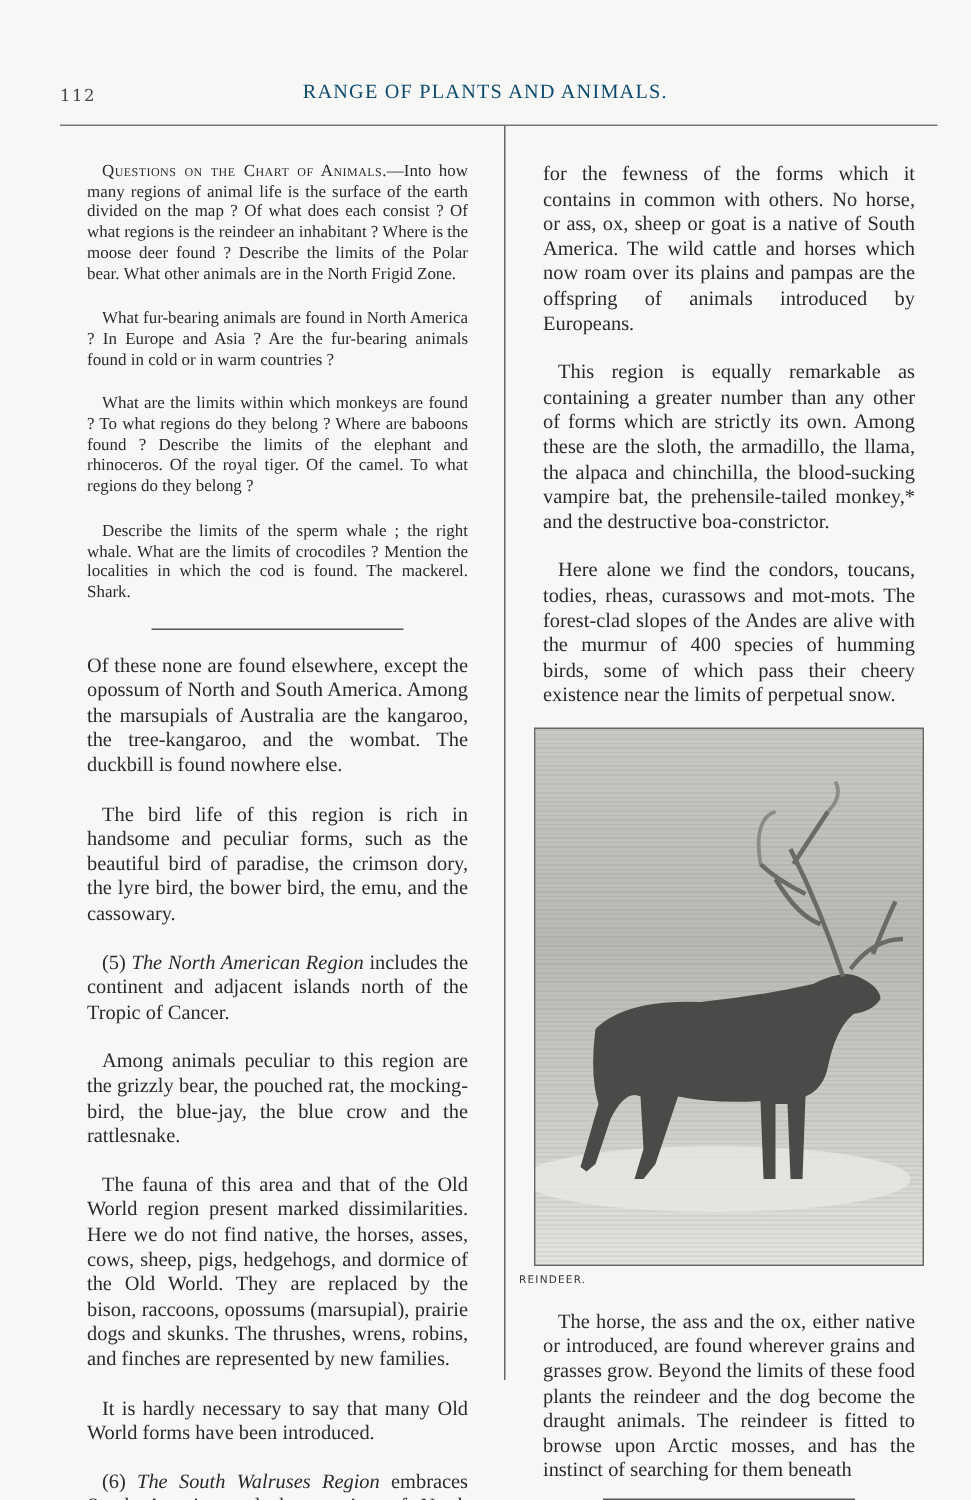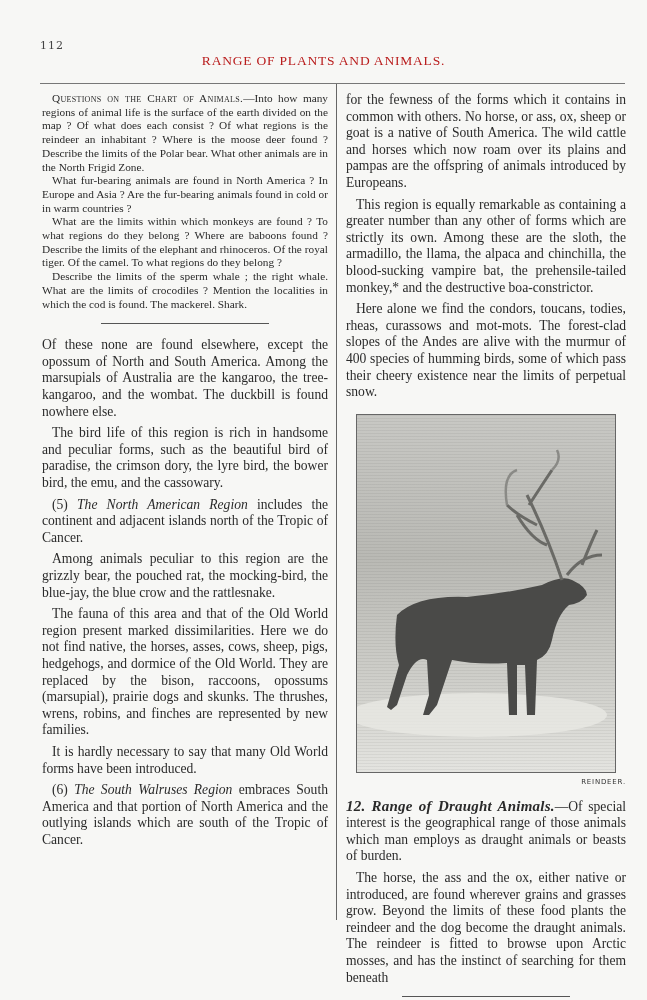--- a/index.html
+++ b/index.html
@@ -4,40 +4,40 @@
 <style>
   html, body { margin: 0; padding: 0; }
   body {
     width: 647px; height: 1000px; overflow: hidden;
     background: #f7f7f5;
     font-family: "DejaVu Serif", "Liberation Serif", serif;
     color: #2a2a2a;
     position: relative;
   }
   .page-num {
-    position: absolute; left: 40px; top: 39px;
+    position: absolute; left: 40px; top: 57px;
     font-size: 11px; letter-spacing: 1px; color: #444;
   }
   .running-head {
     position: absolute; left: 0; width: 647px; top: 53px;
-    text-align: center; font-size: 13.5px; letter-spacing: 0.8px; color: #b91c1c;
+    text-align: center; font-size: 13.5px; letter-spacing: 0.8px; color: #0c4a6e;
     font-family: "Liberation Serif", serif;
   }
   .rule-top {
     position: absolute; left: 40px; width: 585px; top: 83px; height: 1px; background: #777;
   }
   .col-divider {
     position: absolute; left: 336px; top: 84px; width: 1px; height: 836px; background: #666;
   }
   .col {
     position: absolute; top: 92px; font-family: "Liberation Serif", serif;
   }
   .col-left { left: 42px; width: 286px; }
   .col-right { left: 346px; width: 280px; }
-  p { margin: 0; text-align: justify; }
+  p { margin: 16px; text-align: justify; }
   .q p {
     font-size: 11.3px; line-height: 13.7px; text-indent: 10px;
   }
   .sc { font-variant: small-caps; letter-spacing: 0.3px; }
   .short-rule {
     width: 168px; height: 1px; background: #555; margin: 12px auto 13px auto;
   }
   .body p {
     font-size: 13.6px; line-height: 16.6px; text-indent: 10px; margin-bottom: 5px;
   }
@@ -46,21 +46,21 @@
   .figure {
     width: 258px; height: 357px; margin: 13px auto 0 auto;
     border: 1px solid #666;
     background:
       repeating-linear-gradient(180deg, rgba(0,0,0,0.05) 0 1px, transparent 1px 3px),
       linear-gradient(180deg, #c8c8c4 0%, #b9b9b4 40%, #cfcfca 75%, #e4e4e0 100%);
     position: relative; overflow: hidden;
   }
   .figure svg { position: absolute; left: 0; top: 0; }
   .caption {
-    text-align: right; font-size: 7px; letter-spacing: 0.8px; margin-top: 5px; color: #333;
+    text-align: left; font-size: 7px; letter-spacing: 0.8px; margin-top: 5px; color: #333;
     font-family: "DejaVu Sans", sans-serif;
   }
   .section-head {
     font-size: 15px; font-weight: bold; font-style: italic; letter-spacing: 0.2px;
   }
   .footnote-rule {
     width: 168px; height: 1px; background: #555; margin: 10px auto 6px auto;
   }
 </style>
 </head>
@@ -99,18 +99,17 @@
   <div class="figure">
     <svg width="258" height="357" viewBox="0 0 258 357">
       <ellipse cx="120" cy="300" rx="130" ry="22" fill="#e8e8e4" opacity="0.8"></ellipse>
       <path d="M40 200 Q60 180 110 182 Q150 178 185 170 Q205 160 215 165 Q230 172 230 180 Q225 188 212 190 Q200 200 195 225 Q192 240 180 245 L178 300 L170 300 L168 250 L160 250 L160 300 L152 300 L150 248 Q120 250 95 245 L80 290 L72 300 L66 300 L72 280 L70 245 Q60 240 50 260 L40 290 L34 295 L30 292 L42 250 Q36 230 40 200 Z" fill="#4a4a48"></path>
       <path d="M205 165 Q190 120 170 80 M190 130 Q175 125 160 100 M180 110 Q160 100 150 90 M210 160 Q225 140 245 140 M225 150 Q235 125 240 115 M172 90 Q185 70 195 55" stroke="#6a6a66" stroke-width="3" fill="none"></path>
       <path d="M150 90 Q145 60 160 55 M195 55 Q205 45 200 35" stroke="#8a8a86" stroke-width="2.5" fill="none"></path>
     </svg>
   </div>
   <div class="caption">REINDEER.</div>
 
-  <p class="flush" style="margin-top:12px;"><span class="section-head">12. Range of Draught Animals.</span><span>—Of special interest is the geographical range of those animals which man employs as draught animals or beasts of burden.</span></p>
   <p>The horse, the ass and the ox, either native or introduced, are found wherever grains and grasses grow. Beyond the limits of these food plants the reindeer and the dog become the draught animals. The reindeer is fitted to browse upon Arctic mosses, and has the instinct of searching for them beneath</p>
 
   <div class="footnote-rule"></div>
 
 </div>
 
 </body></html>

